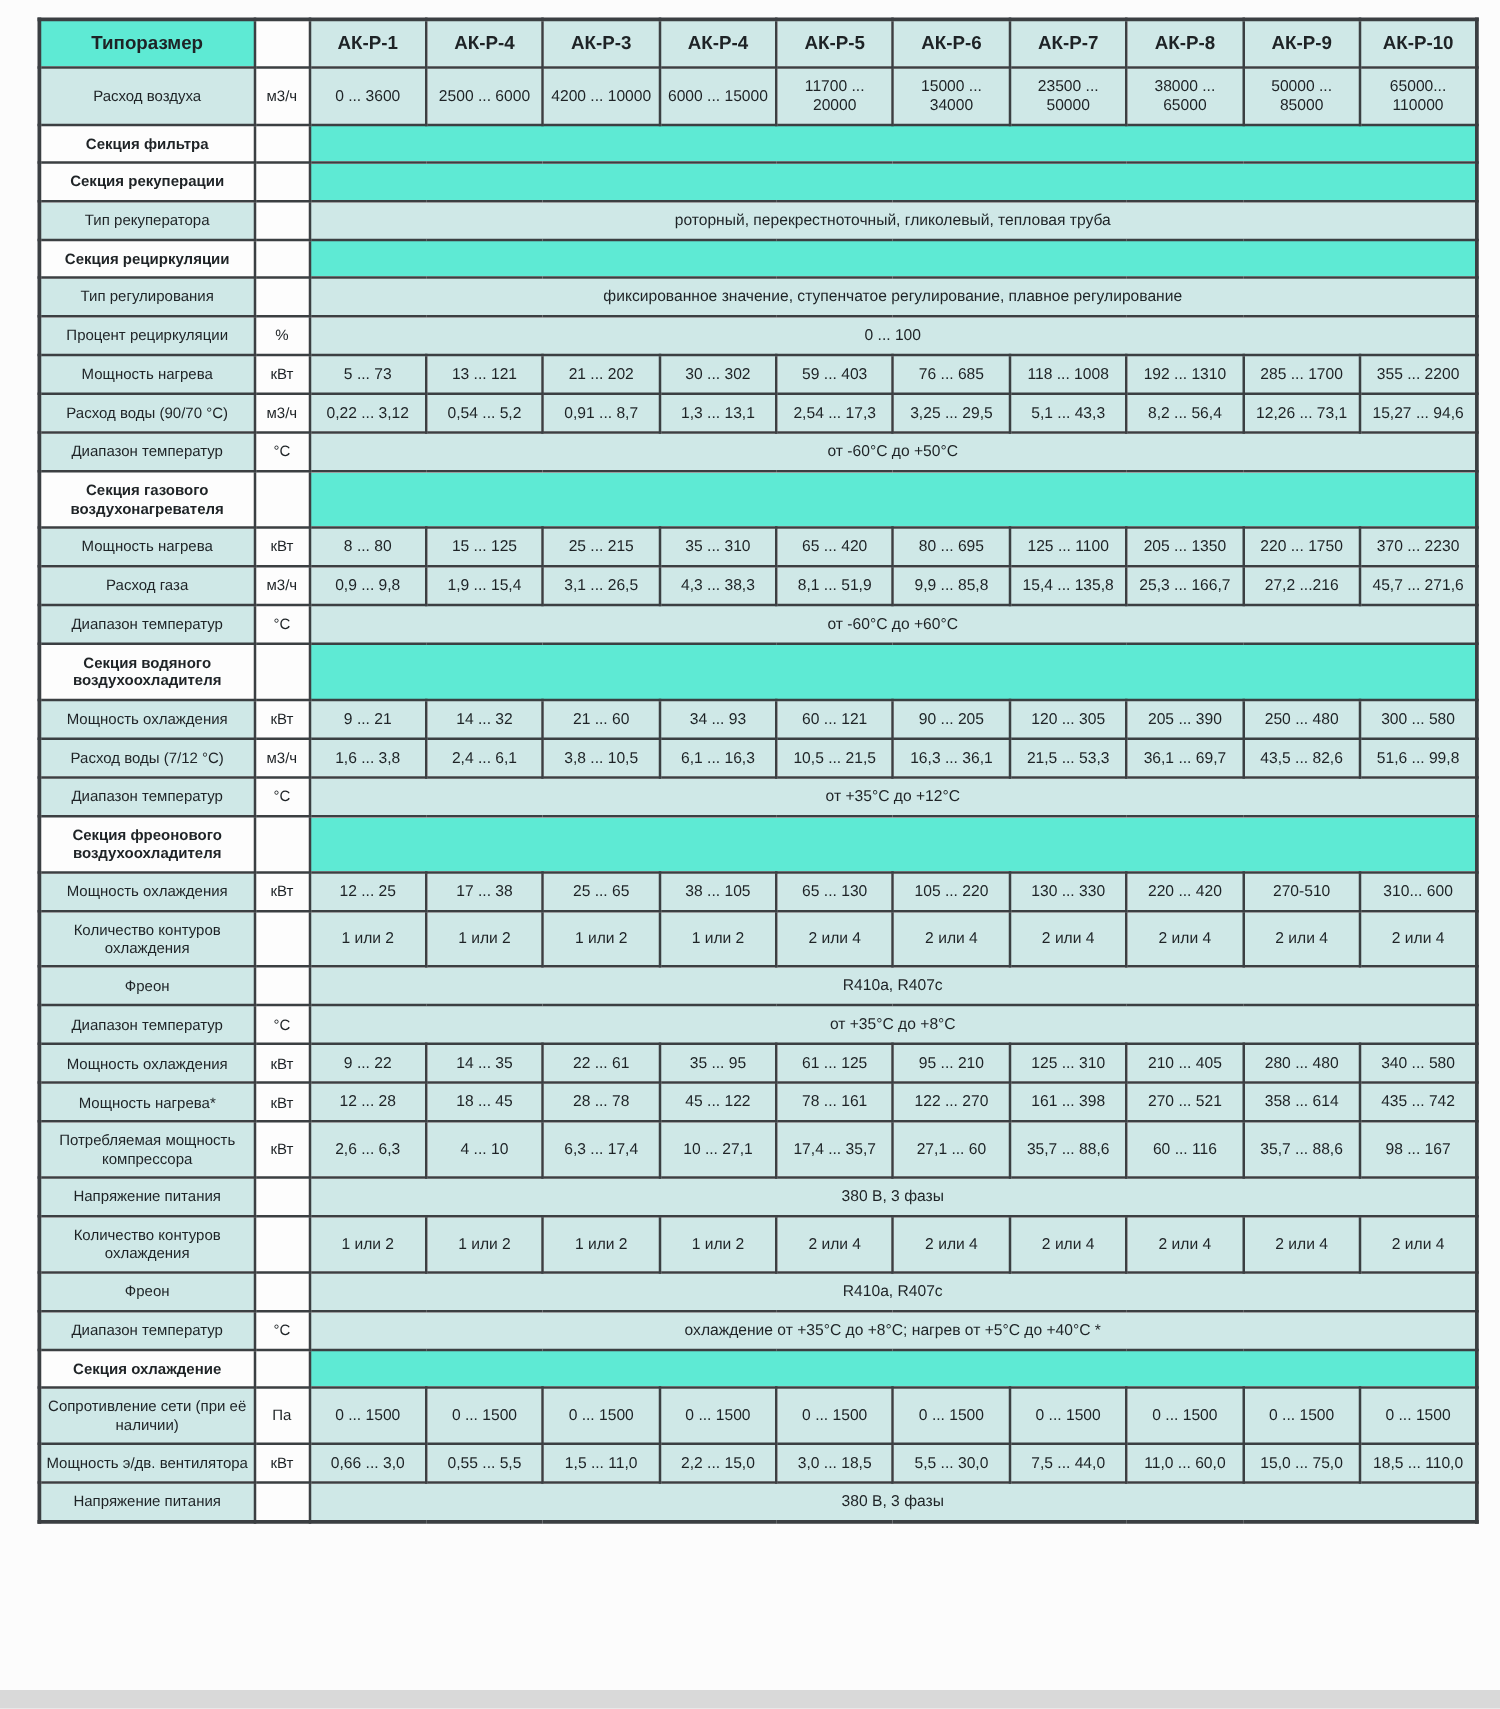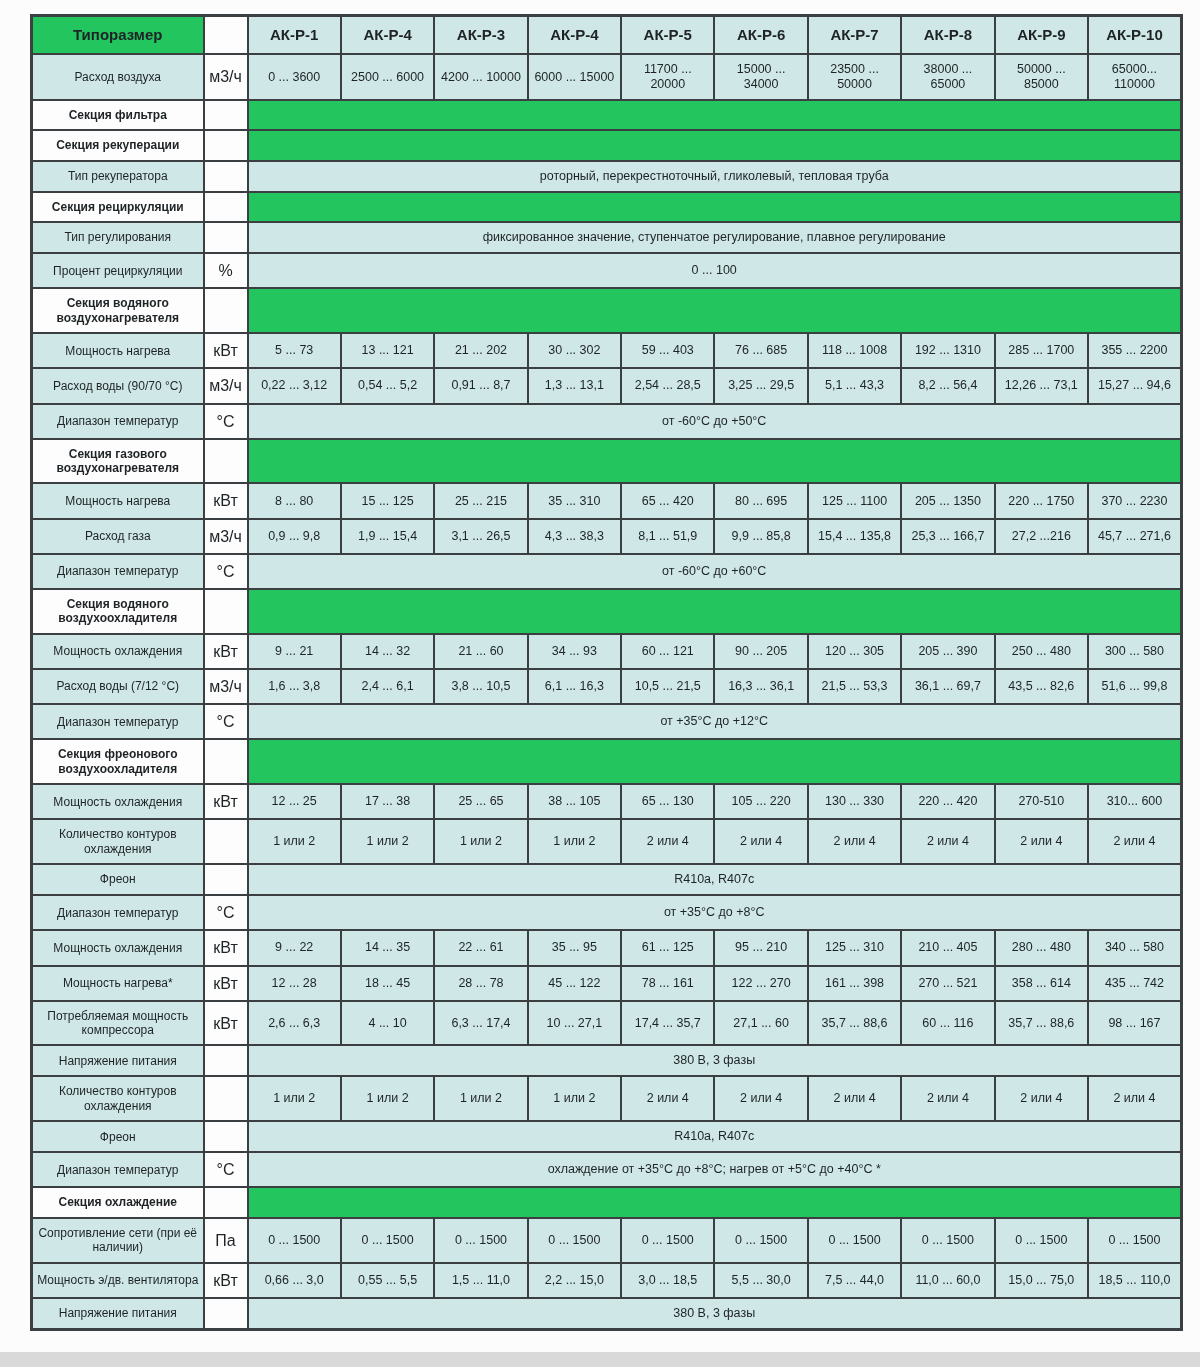--- a/index.html
+++ b/index.html
@@ -33,22 +33,22 @@
     line-height:1.2;
     background:#cfe8e7;
     color:#1e2326;
     overflow:hidden;
   }
   table.spec td.hdr{
     font-weight:bold;
     font-size:15px;
     padding:9px 3px;
   }
-  table.spec td.white{background:#22c55e;}
-  table.spec td.unit{background:#fdfdfd;font-size:16px;}
+  table.spec td.white{background:#5eead4;}
+  table.spec td.unit{background:#fdfdfd;font-size:12px;}
   table.spec td.label{font-size:12px;}
   table.spec td.section-label{
     background:#fdfdfd;
     font-weight:bold;
   }
   table.spec td.value{font-size:12.5px;}
   .bottom-bar{
     position:absolute;
     left:0;
     bottom:0;
@@ -120,46 +120,41 @@
           <td class="label">Тип регулирования</td>
           <td class="unit"></td>
           <td class="value" colspan="10">фиксированное значение, ступенчатое регулирование, плавное регулирование</td>
         </tr>
         <tr>
           <td class="label">Процент рециркуляции</td>
           <td class="unit">%</td>
           <td class="value" colspan="10">0 ... 100</td>
         </tr>
         <tr>
-          <td class="label section-label">Секция водяного воздухонагревателя</td>
-          <td class="unit"></td>
-          <td class="white" colspan="10"></td>
-        </tr>
-        <tr>
           <td class="label">Мощность нагрева</td>
           <td class="unit">кВт</td>
           <td class="value">5 ... 73</td>
           <td class="value">13 ... 121</td>
           <td class="value">21 ... 202</td>
           <td class="value">30 ... 302</td>
           <td class="value">59 ... 403</td>
           <td class="value">76 ... 685</td>
           <td class="value">118 ... 1008</td>
           <td class="value">192 ... 1310</td>
           <td class="value">285 ... 1700</td>
           <td class="value">355 ... 2200</td>
         </tr>
         <tr>
           <td class="label">Расход воды (90/70 °C)</td>
           <td class="unit">м3/ч</td>
           <td class="value">0,22 ... 3,12</td>
           <td class="value">0,54 ... 5,2</td>
           <td class="value">0,91 ... 8,7</td>
           <td class="value">1,3 ... 13,1</td>
-          <td class="value">2,54 ... 28,5</td>
+          <td class="value">2,54 ... 17,3</td>
           <td class="value">3,25 ... 29,5</td>
           <td class="value">5,1 ... 43,3</td>
           <td class="value">8,2 ... 56,4</td>
           <td class="value">12,26 ... 73,1</td>
           <td class="value">15,27 ... 94,6</td>
         </tr>
         <tr>
           <td class="label">Диапазон температур</td>
           <td class="unit">°C</td>
           <td class="value" colspan="10">от -60°C до +50°C</td>

